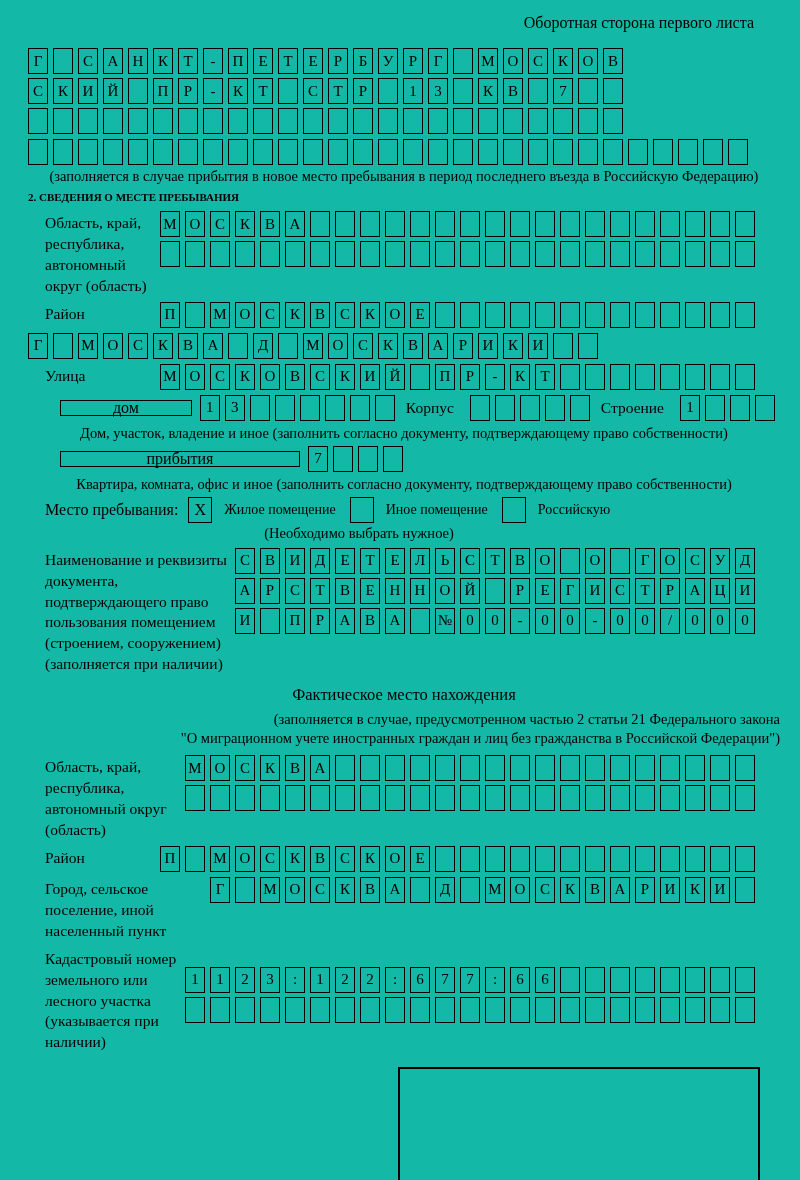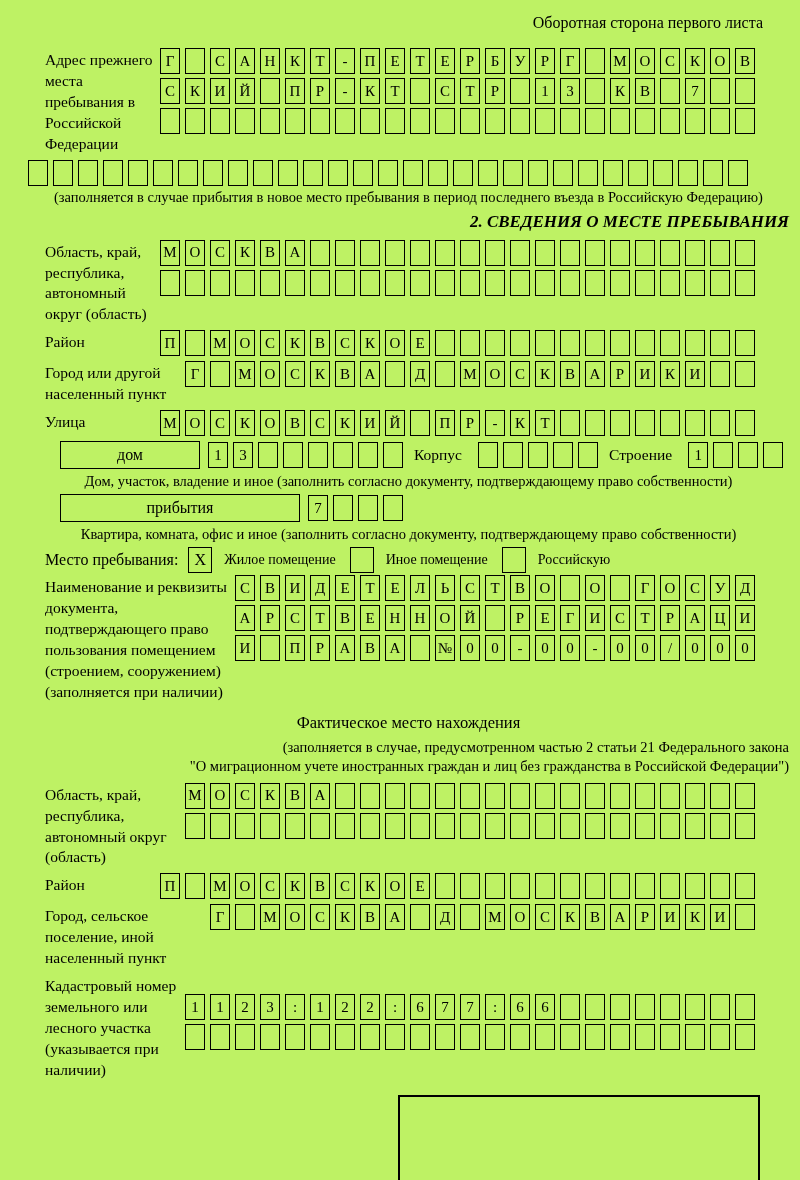--- a/index.html
+++ b/index.html
@@ -1,43 +1,43 @@
 <!DOCTYPE html>
 <html><head>
 <meta charset="utf-8">
 <style>
   html,body{margin:0;padding:0;background:#fff;}
   .page{
     width:800px;height:1180px;box-sizing:border-box;
-    background:#bef264;color:#000;
-    padding:14px 11px 0 28px;
+    background:#14b8a6;color:#000;
+    padding:14px 20px 0 28px;
     font-family:"Liberation Serif","DejaVu Serif",serif;
     position:relative;overflow:hidden;
   }
   .header-note{text-align:right;font-size:16px;padding-right:26px;margin-bottom:16px;}
   .field{display:flex;margin-bottom:5px;align-items:flex-start;}
   .label{font-size:15.5px;line-height:1.35;flex-shrink:0;box-sizing:border-box;padding-left:17px;padding-top:2px;}
   .lw132{width:132px;}
   .lw157{width:157px;}
   .lw182{width:182px;}
   .lw207{width:207px;}
   .rows{display:flex;flex-direction:column;gap:4px;}
   .cellrow{display:flex;}
   .cell{
     width:20px;height:26px;box-sizing:border-box;border:1.6px solid #000;
     margin-right:5px;display:flex;align-items:center;justify-content:center;
     font-size:15px;line-height:1;
   }
   .caption{font-size:14.5px;text-align:center;margin:1px 0 4px 0;}
-  .section-title{font-size:17px;font-weight:bold;text-align:right;margin:6px 0 8px 0;font-style:italic;}
+  .section-title{font-size:11px;font-weight:bold;text-align:left;margin:6px 0 8px 0;}
   .sub-title{font-size:16.5px;font-weight:normal;text-align:center;margin:10px 0 6px 0;}
   .note-line{font-size:14.5px;text-align:right;margin:0 0 2px 0;}
   .house-row{display:flex;align-items:center;margin:2px 0 4px 0;}
   .named-box{
-    box-sizing:border-box;border:1.6px solid #000;height:28px;
+    box-sizing:border-box;border:1.6px solid #000;height:16px;
     display:flex;align-items:center;justify-content:center;
     font-size:16px;margin-left:32px;
   }
   .dom-box{width:140px;}
   .kv-box{width:240px;}
   .house-row .cellrow{margin-left:8px;}
   .inline-label{font-size:15.5px;margin:0 8px 0 6px;white-space:nowrap;}
   .stay-row{display:flex;align-items:center;margin:4px 0 2px 0;}
   .stay-row .stay-label{font-size:16px;padding-left:17px;margin-right:10px;}
   .checkbox{
@@ -52,21 +52,20 @@
   .overflow-row{margin-bottom:3px;}
 </style>
 </head>
 <body>
 
 <div class="page">
 
   <div class="header-note">Оборотная сторона первого листа</div>
 
   <div class="field">
-    <div class="label lw132">Адрес прежнего места пребывания в Российской Федерации</div>
     <div class="rows">
       <div class="cellrow">
           <span class="cell">Г</span>
           <span class="cell"></span>
           <span class="cell">С</span>
           <span class="cell">А</span>
           <span class="cell">Н</span>
           <span class="cell">К</span>
           <span class="cell">Т</span>
           <span class="cell">-</span>
@@ -258,21 +257,20 @@
         <span class="cell"></span>
         <span class="cell"></span>
         <span class="cell"></span>
         <span class="cell"></span>
         <span class="cell"></span>
         <span class="cell"></span>
       </div>
   </div>
 
   <div class="field">
-    <div class="label lw157">Город или другой населенный пункт</div>
     <div class="cellrow">
         <span class="cell">Г</span>
         <span class="cell"></span>
         <span class="cell">М</span>
         <span class="cell">О</span>
         <span class="cell">С</span>
         <span class="cell">К</span>
         <span class="cell">В</span>
         <span class="cell">А</span>
         <span class="cell"></span>
@@ -366,20 +364,21 @@
 
   <div class="stay-row">
     <span class="stay-label">Место пребывания:</span>
     <span class="checkbox">X</span>
     <span class="opt-label">Жилое помещение</span>
     <span class="checkbox"></span>
     <span class="opt-label">Иное помещение</span>
     <span class="checkbox"></span>
     <span class="opt-label">Российскую</span>
   </div>
+  <div class="choose-note">(Необходимо выбрать нужное)</div>
 
   <div class="field">
     <div class="label lw207" style="padding-left:17px;">Наименование и реквизиты документа, подтверждающего право пользования помещением (строением, сооружением) (заполняется при наличии)</div>
     <div class="rows">
       <div class="cellrow">
           <span class="cell">С</span>
           <span class="cell">В</span>
           <span class="cell">И</span>
           <span class="cell">Д</span>
           <span class="cell">Е</span>

